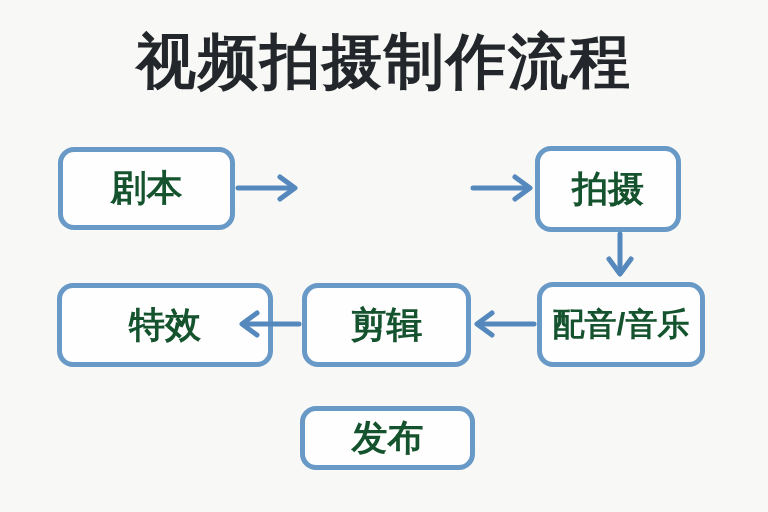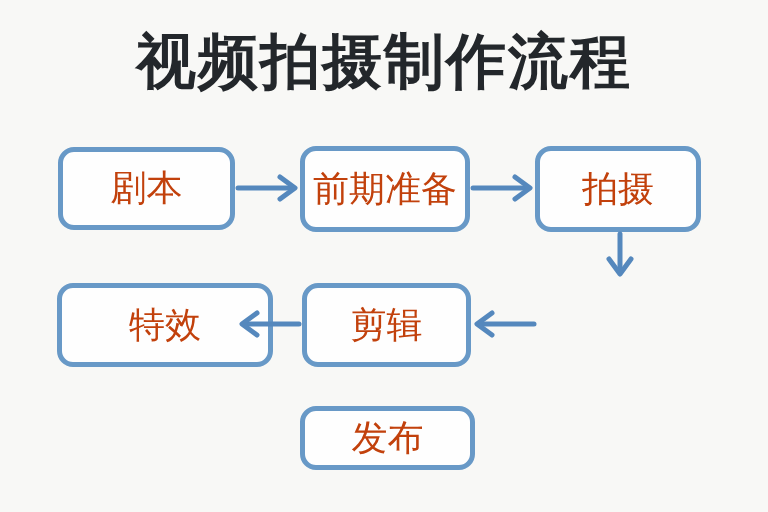--- a/index.html
+++ b/index.html
@@ -31,22 +31,22 @@
     box-sizing: border-box;
     background: #fefefe;
     border: 5px solid #6899c7;
     border-radius: 16px;
     display: flex;
     align-items: center;
     justify-content: center;
   }
   .node .label {
     font-size: 36px;
-    font-weight: 400;
-    color: #c2410c;
+    font-weight: 700;
+    color: #14532d;
     white-space: nowrap;
   }
   .node.small-label .label {
     font-size: 32px;
   }
   .arrows {
     position: absolute;
     left: 0;
     top: 0;
     pointer-events: none;
@@ -63,36 +63,36 @@
 <body>
 
 <div class="canvas">
 
   <h1 class="title">视频拍摄制作流程</h1>
 
   <div class="node" style="left:58px; top:147px; width:177px; height:83px;">
     <span class="label">剧本</span>
   </div>
 
-  <div class="node" style="left:300px; top:146px; width:170px; height:86px;">
-    <span class="label">前期准备</span>
-  </div>
 
-  <div class="node" style="left:535px; top:146px; width:166px; height:86px;">
+  <div class="node" style="left:535px; top:146px; width:146px; height:86px;">
     <span class="label">拍摄</span>
   </div>
 
   <div class="node" style="left:57px; top:283px; width:216px; height:84px;">
     <span class="label">特效</span>
   </div>
 
   <div class="node" style="left:302px; top:283px; width:169px; height:84px;">
     <span class="label">剪辑</span>
   </div>
 
+  <div class="node small-label" style="left:537px; top:282px; width:168px; height:85px;">
+    <span class="label">配音/音乐</span>
+  </div>
 
   <div class="node" style="left:300px; top:406px; width:175px; height:64px;">
     <span class="label">发布</span>
   </div>
 
   <svg class="arrows" width="768" height="512" viewBox="0 0 768 512" aria-hidden="true">
     <g>
       <path d="M 238 188 L 293 188"></path>
       <polyline points="280,177 295,188 280,199"></polyline>
     </g>

